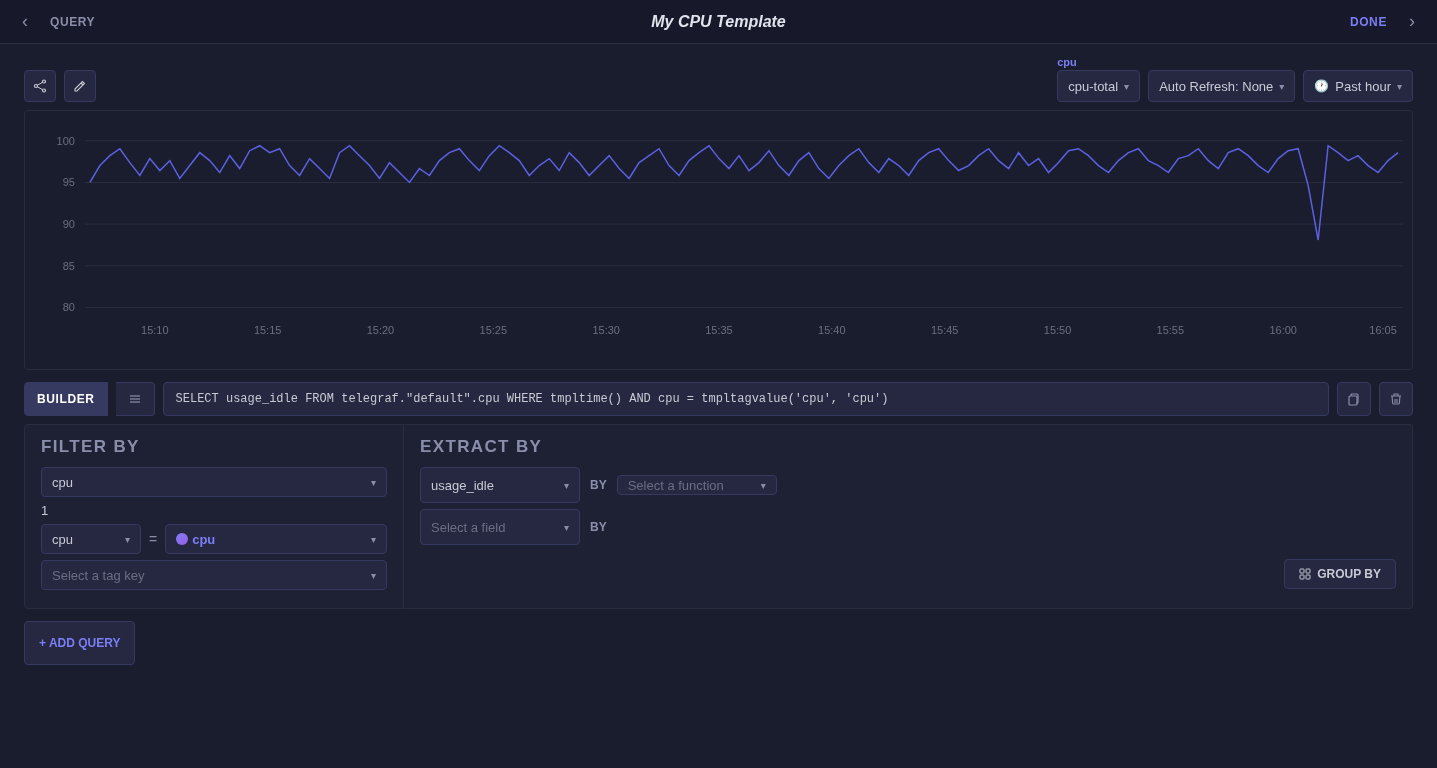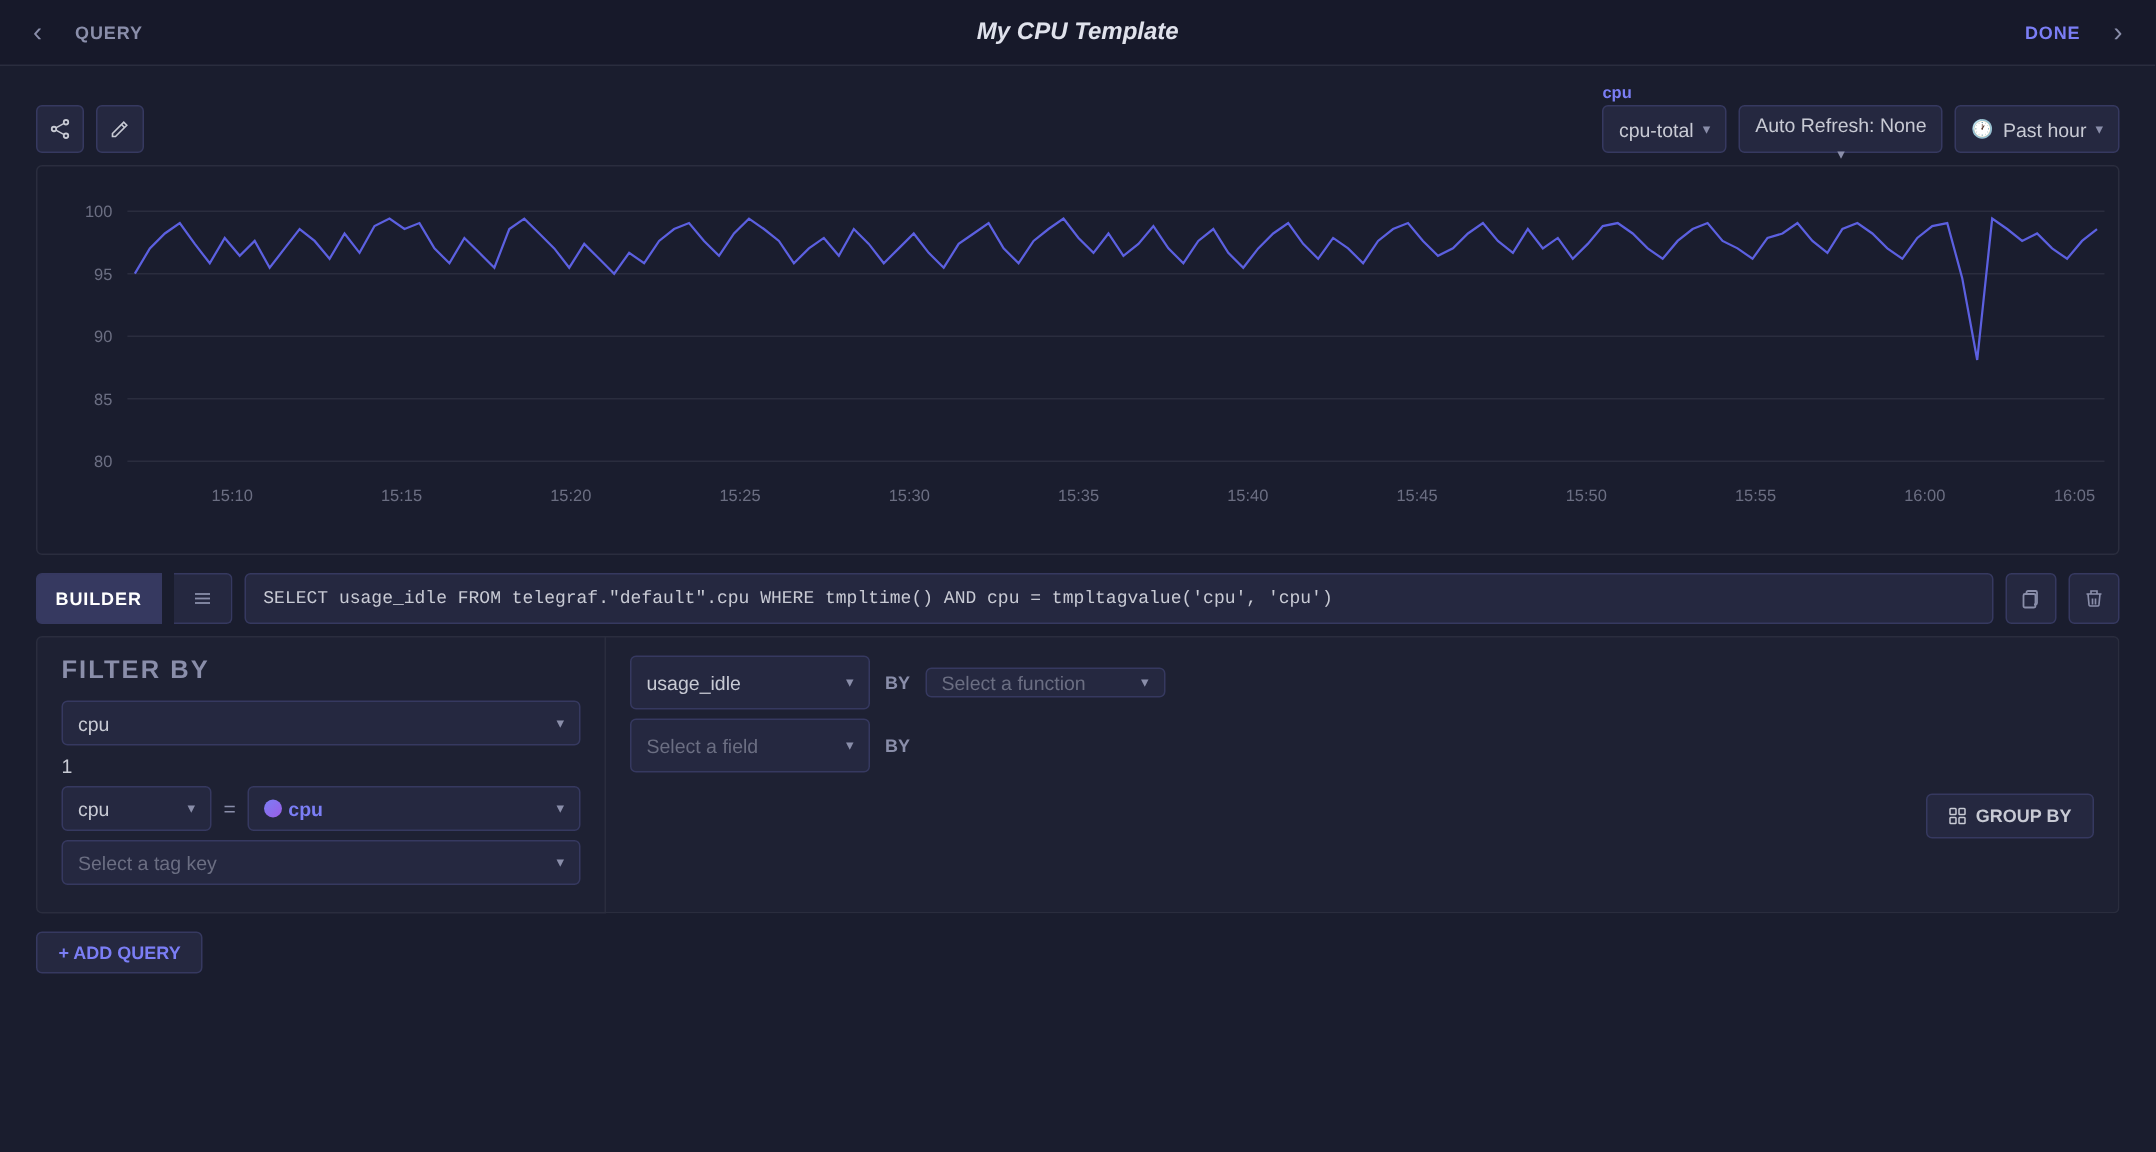--- a/index.html
+++ b/index.html
@@ -113,21 +113,20 @@
       border: 1px solid #363960;
       border-radius: 4px;
       color: #c8cad4;
       cursor: pointer;
       padding: 5px 10px;
       display: flex;
       align-items: center;
       gap: 6px;
       font-size: 13px;
       height: 32px;
-      flex-direction: column;
     }
 
     .time-btn {
       background: #252840;
       border: 1px solid #363960;
       border-radius: 4px;
       color: #c8cad4;
       cursor: pointer;
       padding: 5px 10px;
       display: flex;
@@ -381,21 +380,21 @@
       border: 1px solid #363960;
       border-radius: 4px;
       color: #7b7ef5;
       cursor: pointer;
       padding: 6px 14px;
       font-size: 12px;
       font-weight: 600;
       display: flex;
       align-items: center;
       gap: 4px;
-      height: 28px;
+      height: 44px;
       margin: 12px 24px 0;
     }
 
     .filter-num-row {
       margin-bottom: 6px;
       font-size: 13px;
       color: #c8cad4;
     }
 
     .chevron-icon { font-size: 10px; color: #8a8eaa; }
@@ -541,20 +540,21 @@
 
     <div class="filter-row">
       <div class="filter-dropdown">
         <span style="color:#6b6e82;">Select a tag key</span>
         <span class="chevron-icon">▾</span>
       </div>
     </div>
   </div>
 
   <div class="extract-section">
+    <div class="section-title">EXTRACT BY</div>
 
     <div class="extract-row">
       <div class="extract-field-dropdown">
         <span>usage_idle</span>
         <span class="chevron-icon">▾</span>
       </div>
       <span class="by-label">BY</span>
       <div class="function-dropdown">
         <span style="color:#6b6e82;">Select a function</span>
         <span class="chevron-icon">▾</span>

